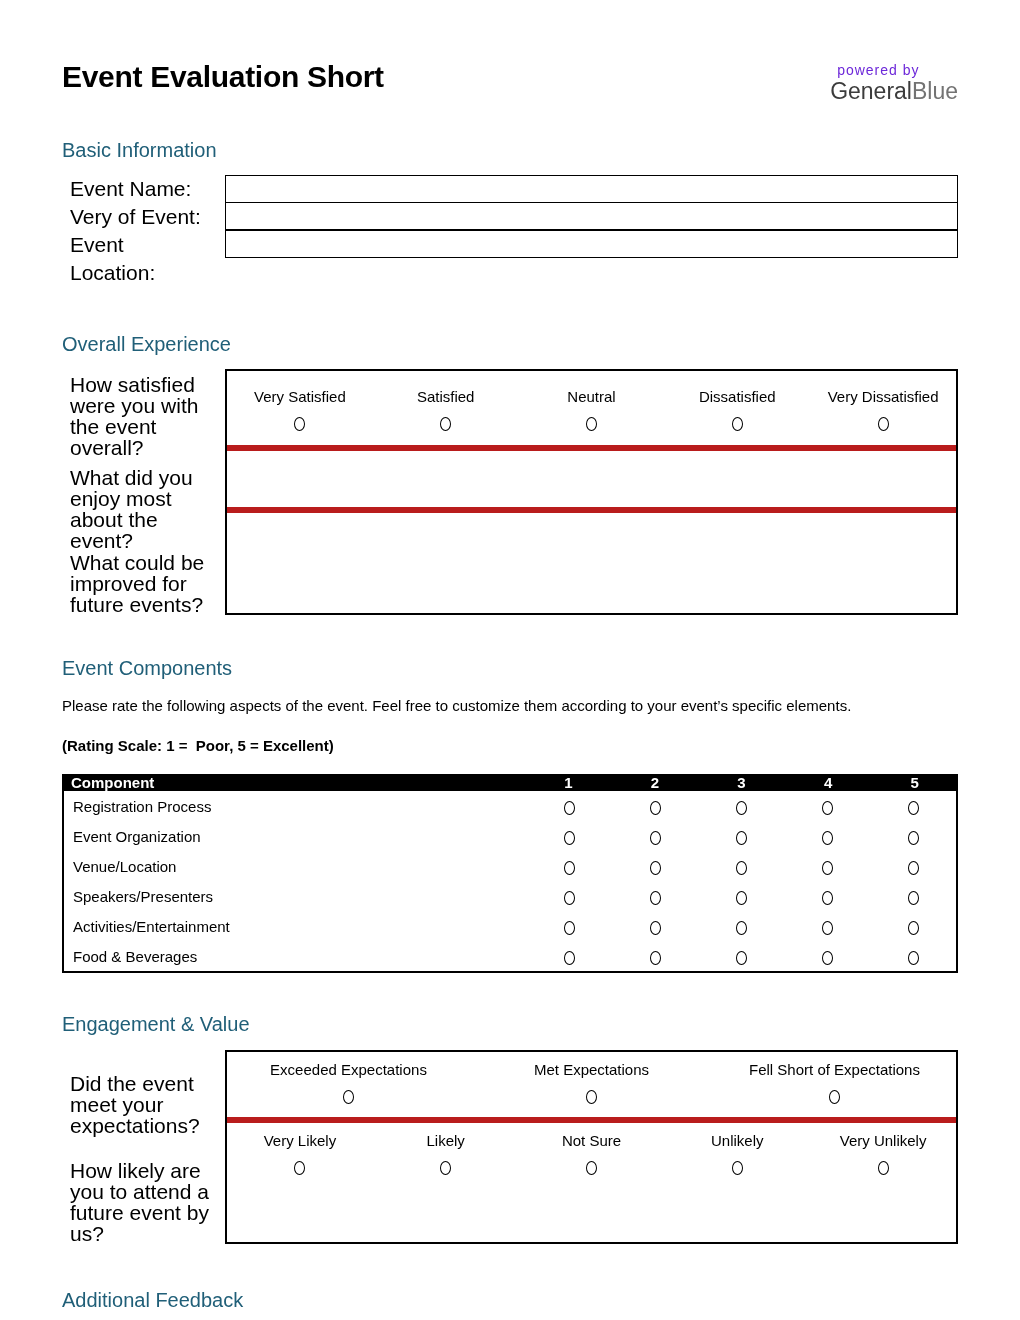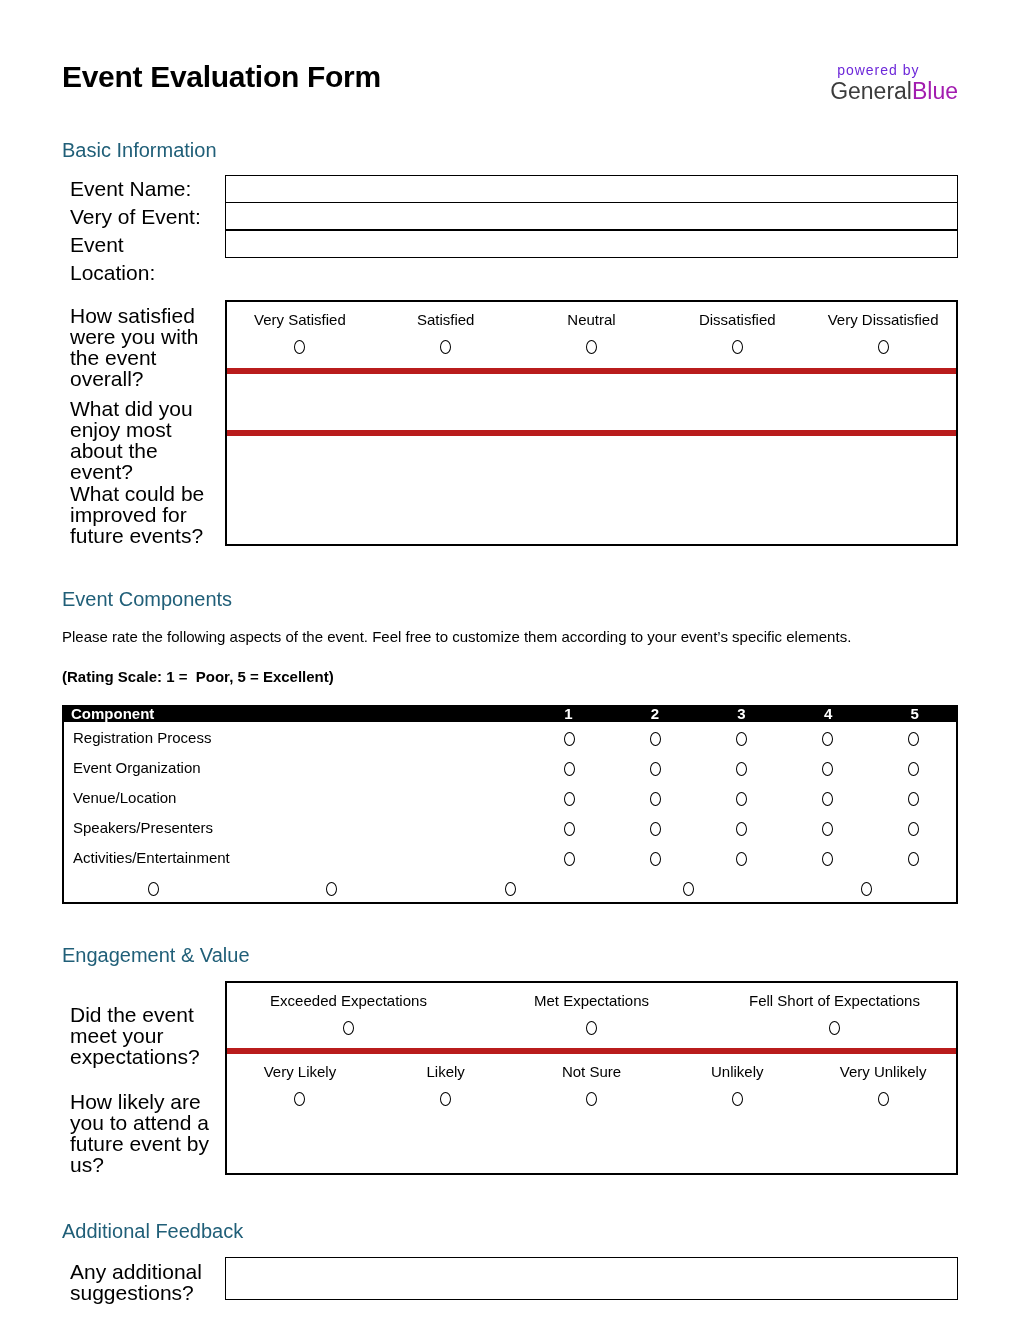--- a/index.html
+++ b/index.html
@@ -12,21 +12,21 @@
   }
   .page { padding:0 62px; }
 
   
   .header { display:flex; justify-content:space-between; align-items:flex-start; padding-top:60px; }
   .title { font-size:30px; font-weight:bold; letter-spacing:-0.3px; }
   .brand { text-align:left; padding-top:2px; }
   .powered-by { font-size:14px; color:#6d28d9; letter-spacing:1px; margin-left:7px; }
   .brand-name { font-size:23px; line-height:26px; }
   .brand-general { color:#3c3c3c; }
-  .brand-blue { color:#a21caf; }
+  .brand-blue { color:#737373; }
 
   
   .section-heading { color:#205f78; font-size:20px; font-weight:400; }
 
   
   .flex-row { display:flex; }
   .label-col {
     width:163px; min-width:163px; padding-left:8px; padding-right:14px;
     font-size:21px; line-height:21px;
   }
@@ -68,31 +68,31 @@
   .mt-overall-table { margin-top:13px; }
   .mt-comp-heading { margin-top:42px; }
   .mt-desc { margin-top:17px; }
   .mt-scale { margin-top:23px; }
   .mt-comp-table { margin-top:20px; }
   .mt-engage-heading { margin-top:40px; }
   .mt-engage-table { margin-top:14px; }
   .mt-feedback-heading { margin-top:45px; }
   .mt-feedback-box { margin-top:14px; }
   .suggest-box { height:43px; }
-  .sat-row { height:66px; }
+  .sat-row { height:66px;margin-top:8px; }
   .expect-row { height:65px; }
   .likely-row { height:64px; }
 </style>
 </head>
 <body>
 
 <div class="page">
 
   <div class="header">
-    <div class="title">Event Evaluation Form</div>
+    <div class="title">Event Evaluation Short</div>
     <div class="brand">
       <div class="powered-by">powered by</div>
       <div class="brand-name"><span class="brand-general">General</span><span class="brand-blue">Blue</span></div>
     </div>
   </div>
 
   <div class="section-heading mt-basic-heading">Basic Information</div>
 
   <div class="mt-basic-fields">
     <div class="flex-row basic-row">
@@ -102,20 +102,21 @@
     <div class="flex-row basic-row">
       <div class="label-col">Very of Event:</div>
       <div class="field-box"></div>
     </div>
     <div class="flex-row basic-row">
       <div class="label-col">Event Location:</div>
       <div class="field-box"></div>
     </div>
   </div>
 
+  <div class="section-heading mt-overall-heading">Overall Experience</div>
 
   <div class="flex-row mt-overall-table">
     <div class="label-col">
       <div style="padding-top:5px;">How satisfied were you with the event overall?</div>
       <div style="padding-top:9px;">What did you enjoy most about the event?</div>
       <div style="padding-top:1px;">What could be improved for future events?</div>
     </div>
     <div class="q-table">
       <div class="q-row options-row sat-row">
         <div class="option">
@@ -198,20 +199,21 @@
       <div class="comp-row">
         <div class="comp-name">Activities/Entertainment</div>
         <div class="rate-cell"><span class="radio"></span></div>
         <div class="rate-cell"><span class="radio"></span></div>
         <div class="rate-cell"><span class="radio"></span></div>
         <div class="rate-cell"><span class="radio"></span></div>
         <div class="rate-cell"><span class="radio"></span></div>
       </div>
 
       <div class="comp-row">
+        <div class="comp-name">Food &amp; Beverages</div>
         <div class="rate-cell"><span class="radio"></span></div>
         <div class="rate-cell"><span class="radio"></span></div>
         <div class="rate-cell"><span class="radio"></span></div>
         <div class="rate-cell"><span class="radio"></span></div>
         <div class="rate-cell"><span class="radio"></span></div>
       </div>
 
     </div>
   </div>
 

